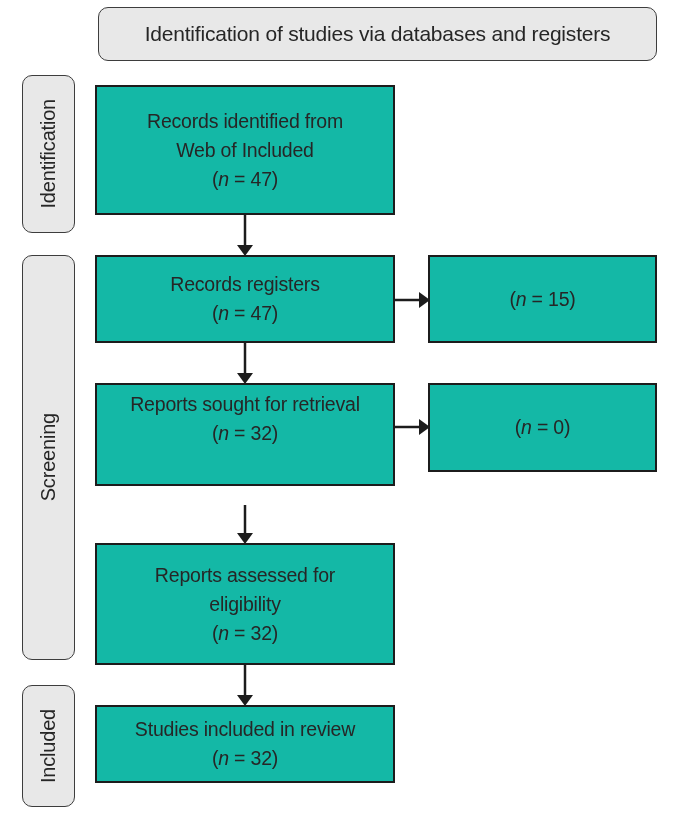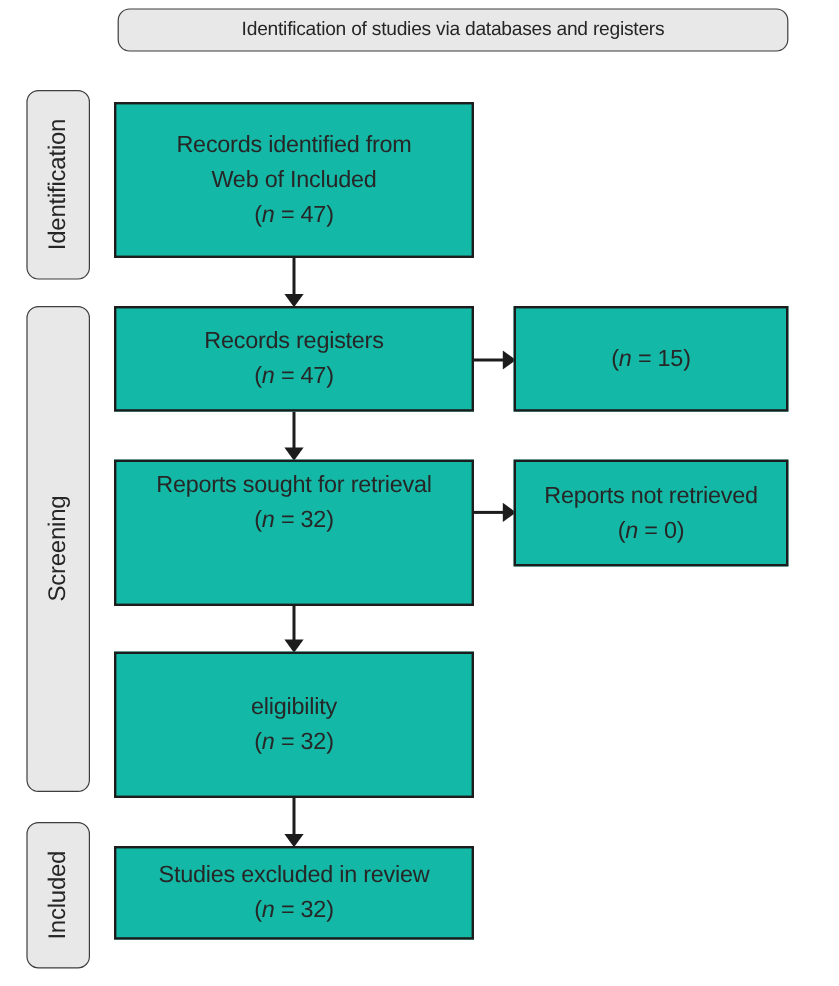--- a/index.html
+++ b/index.html
@@ -36,22 +36,22 @@
     box-sizing: border-box;
     background: var(--panel-fill);
     border: 1.6px solid var(--panel-border);
     border-radius: 10px;
     display: flex;
     align-items: center;
     justify-content: center;
   }
   .banner {
     left: 98px; top: 7px;
-    width: 559px; height: 36px;
-    font-size: 16px;
+    width: 559px; height: 54px;
+    font-size: 21px;
     letter-spacing: -0.2px;
   }
   .stage {
     left: 22px;
     width: 53px;
   }
   .stage-identification { top: 75px;  height: 158px; }
   .stage-screening      { top: 255px; height: 405px; }
   .stage-included       { top: 685px; height: 122px; }
   .vtext {
@@ -72,21 +72,21 @@
     justify-content: center;
     text-align: center;
     font-size: 19.5px;
     line-height: 29px;
     letter-spacing: -0.2px;
   }
   .box.top-aligned { justify-content: flex-start; padding-top: 5px; }
   .box-identified     { left: 95px;  top: 85px;  width: 300px; height: 130px; }
   .box-screened       { left: 95px;  top: 255px; width: 300px; height: 88px;  }
   .box-excluded       { left: 428px; top: 255px; width: 229px; height: 88px;  }
-  .box-sought         { left: 95px;  top: 383px; width: 300px; height: 122px; }
+  .box-sought         { left: 95px;  top: 383px; width: 300px; height: 103px; }
   .box-not-retrieved  { left: 428px; top: 383px; width: 229px; height: 89px;  }
   .box-assessed       { left: 95px;  top: 543px; width: 300px; height: 122px; }
   .box-included       { left: 95px;  top: 705px; width: 300px; height: 78px;  }
   .count i { font-style: italic; }
 </style>
 </head>
 <body>
 
 <div class="canvas">
 
@@ -145,27 +145,27 @@
   <div class="box box-excluded">
     <div class="count">(<i>n</i> = 15)</div>
   </div>
 
   <div class="box box-sought top-aligned">
     <div>Reports sought for retrieval</div>
     <div class="count">(<i>n</i> = 32)</div>
   </div>
 
   <div class="box box-not-retrieved">
-    <div>Reports not retrieved</div>
     <div class="count">(<i>n</i> = 0)</div>
   </div>
 
   <div class="box box-assessed">
+    <div>Reports assessed for</div>
     <div>eligibility</div>
     <div class="count">(<i>n</i> = 32)</div>
   </div>
 
   <div class="box box-included">
-    <div>Studies excluded in review</div>
+    <div>Studies included in review</div>
     <div class="count">(<i>n</i> = 32)</div>
   </div>
 
 </div>
 
 </body></html>

